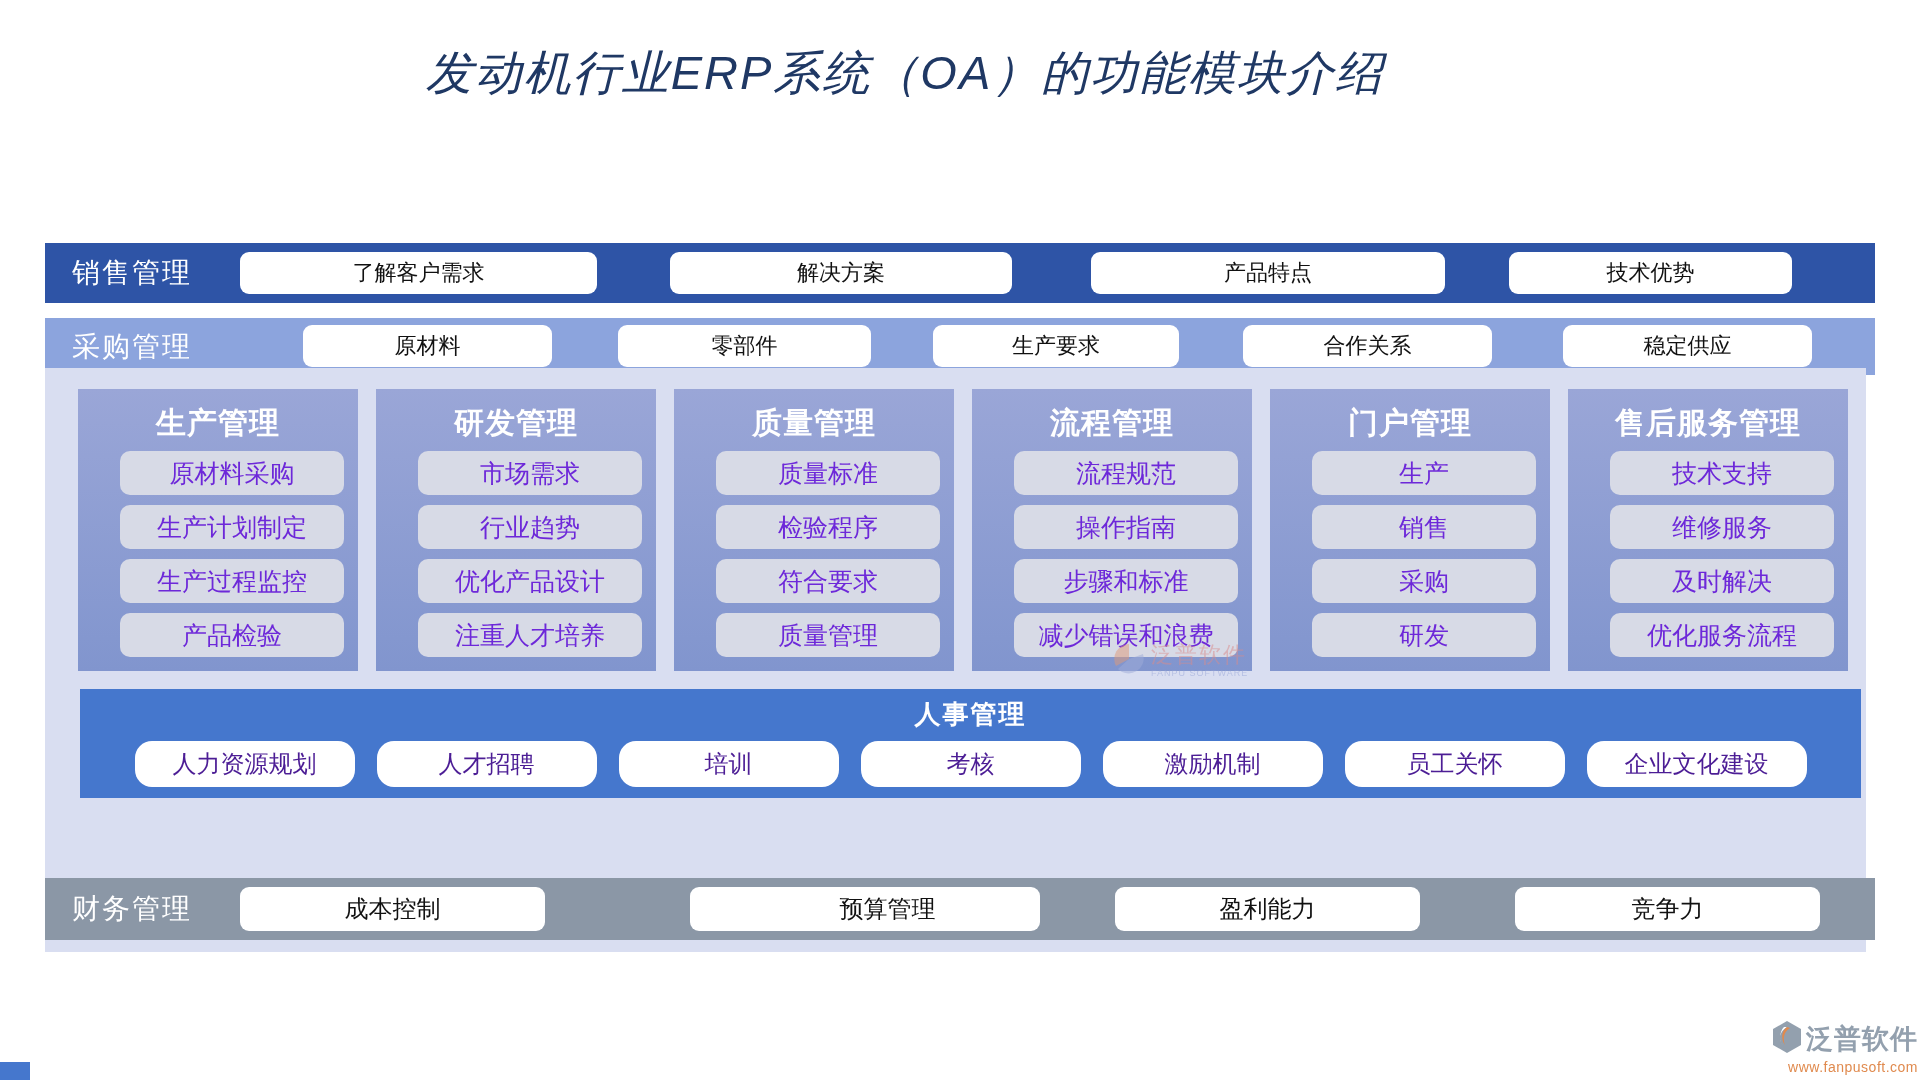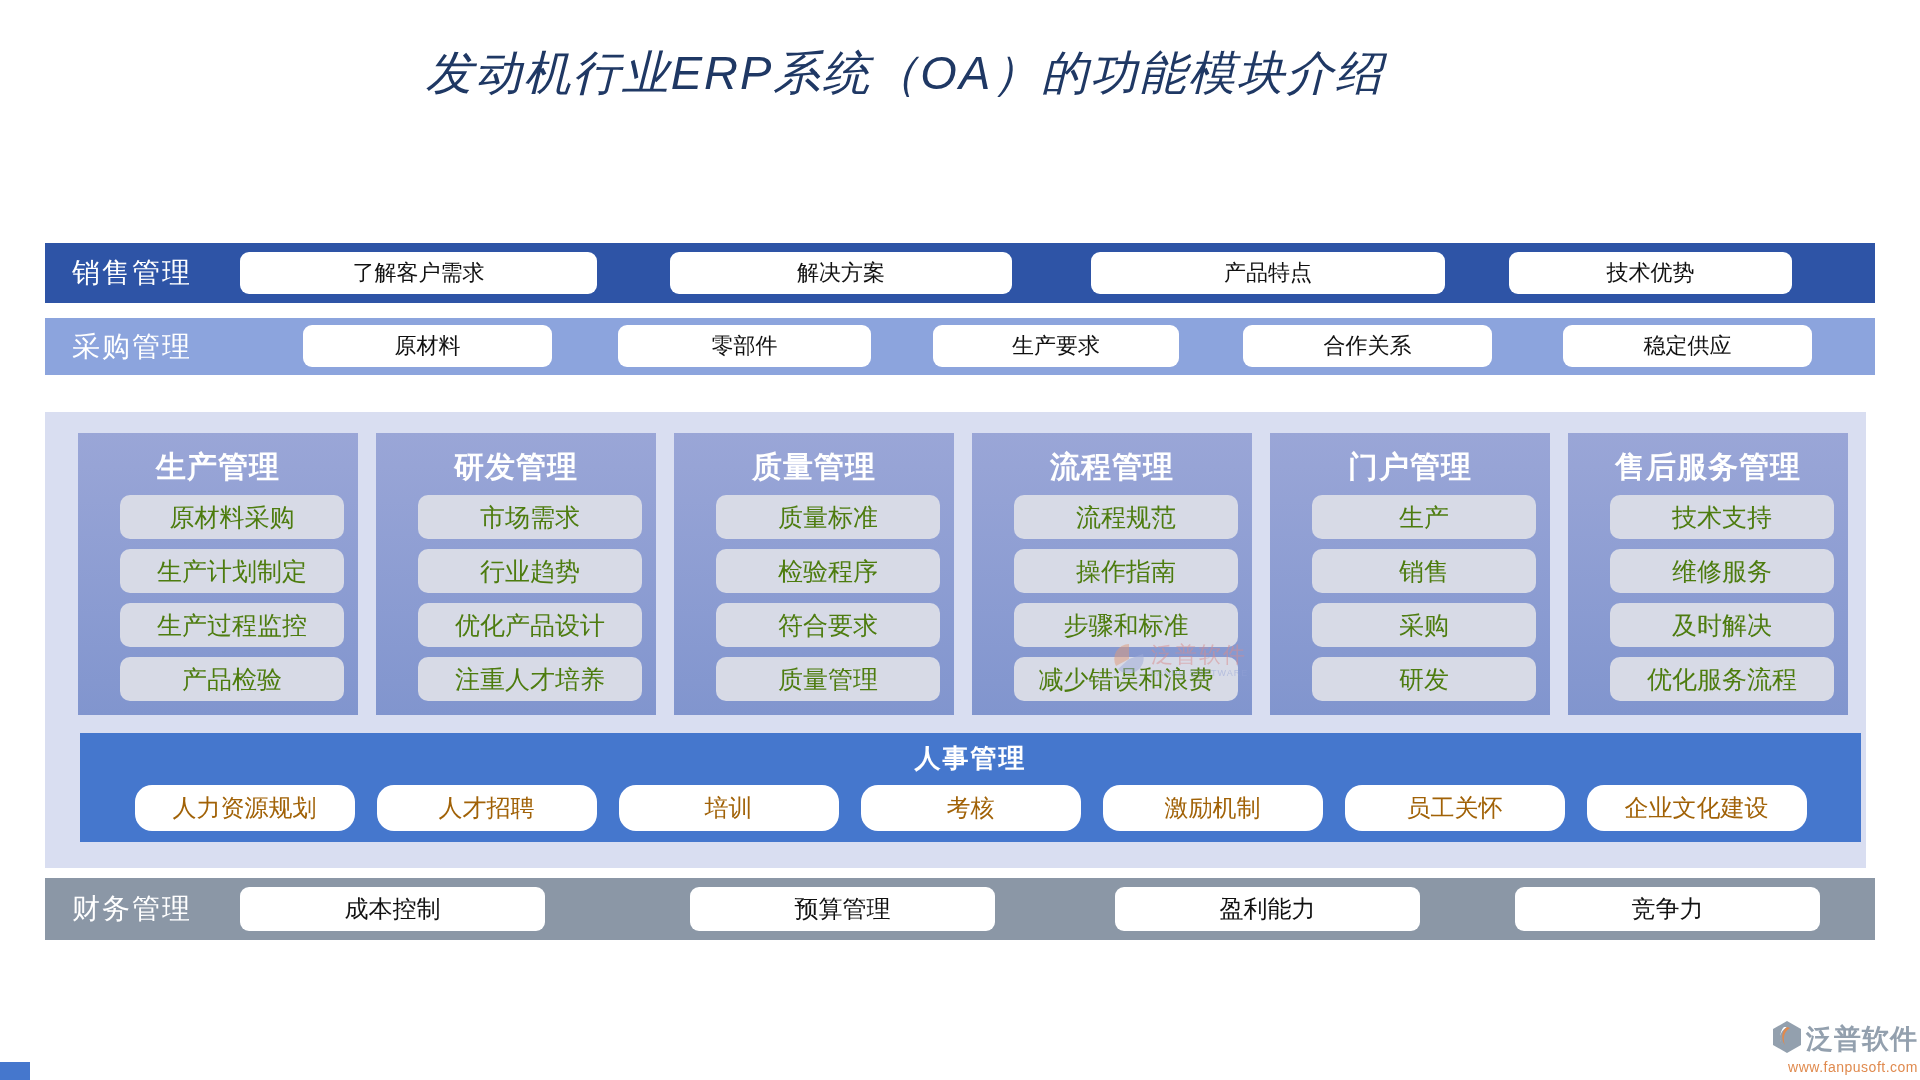--- a/index.html
+++ b/index.html
@@ -16,39 +16,39 @@
     color:#ffffff;font-size:28px;letter-spacing:2px;white-space:nowrap;}
   .pill{position:absolute;background:#ffffff;border-radius:9px;
     display:flex;align-items:center;justify-content:center;
     font-size:22px;color:#111111;white-space:nowrap;}
 
   .row-sales{top:243px;height:60px;background:#2e54a6;}
   .row-sales .pill{top:9px;height:42px;}
   .row-purchase{top:318px;height:57px;background:#8ca4dd;}
   .row-purchase .pill{top:7px;height:42px;}
 
-  .container{position:absolute;left:45px;top:412px;width:1821px;height:456px;background:#d9def1;}
+  .container{position:absolute;left:45px;top:368px;width:1821px;height:584px;background:#d9def1;}
 
   .col{position:absolute;top:21px;width:280px;height:282px;
     background:linear-gradient(180deg,#9aa6d7 0%,#8195ce 100%);}
   .col-title{margin-top:14px;text-align:center;color:#ffffff;
     font-size:30px;font-weight:bold;letter-spacing:1px;white-space:nowrap;}
   .col-items{position:absolute;top:62px;left:14px;right:14px;
     display:flex;flex-direction:column;gap:10px;}
   .col-item{height:44px;border-radius:10px;background:#d7dae6;
     display:flex;align-items:center;justify-content:center;
-    font-size:25px;color:#4d7c0f;white-space:nowrap;margin-left:28px;}
+    font-size:25px;color:#6d28d9;white-space:nowrap;margin-left:28px;}
 
   .hr-band{position:absolute;left:20px;top:321px;width:1781px;height:109px;background:#4577cd;margin-left:15px;}
   .hr-title{margin-top:8px;text-align:center;color:#ffffff;font-size:26px;
     font-weight:bold;letter-spacing:2px;}
   .hr-items{position:absolute;top:52px;left:0;right:0;
     display:flex;justify-content:center;gap:22px;}
   .hr-items .hpill{width:220px;height:46px;background:#ffffff;border-radius:17px;
-    display:flex;align-items:center;justify-content:center;font-size:24px;color:#a16207;white-space:nowrap;}
+    display:flex;align-items:center;justify-content:center;font-size:24px;color:#4c1d95;white-space:nowrap;}
 
   .row-finance{top:878px;height:62px;background:#8b97a6;}
   .row-finance .pill{top:9px;height:44px;font-size:24px;}
 
   .watermark{position:absolute;left:1112px;top:642px;opacity:.5;
     display:flex;align-items:center;gap:5px;}
   .wm-text{display:flex;flex-direction:column;line-height:1;}
   .wm-brand{font-size:22px;color:#d98c8c;letter-spacing:2px;}
   .wm-sub{font-size:9px;color:#93a2d6;font-family:"Liberation Sans",sans-serif;letter-spacing:1px;margin-top:3px;}
 
@@ -157,21 +157,21 @@
         <div class="hpill">激励机制</div>
         <div class="hpill">员工关怀</div>
         <div class="hpill">企业文化建设</div>
       </div>
     </div>
   </div>
 
   <div class="band row-finance">
     <div class="band-label">财务管理</div>
     <div class="pill" style="left:195px;width:305px;">成本控制</div>
-    <div class="pill" style="left:645px;width:305px;">预算管理</div>
+    <div class="pill" style="left:645px;width:305px;padding-left:45px;">预算管理</div>
     <div class="pill" style="left:1070px;width:305px;">盈利能力</div>
     <div class="pill" style="left:1470px;width:305px;">竞争力</div>
   </div>
 
   <div class="watermark">
     <span>
       <svg width="34" height="34" viewBox="0 0 34 34">
         <path d="M17 2 A15 15 0 0 0 4 24 L17 17 Z" fill="#e09a77"></path>
         <path d="M6 27 A15 15 0 0 0 31 12 L17 17 Z" fill="#9fACd8"></path>
       </svg>

